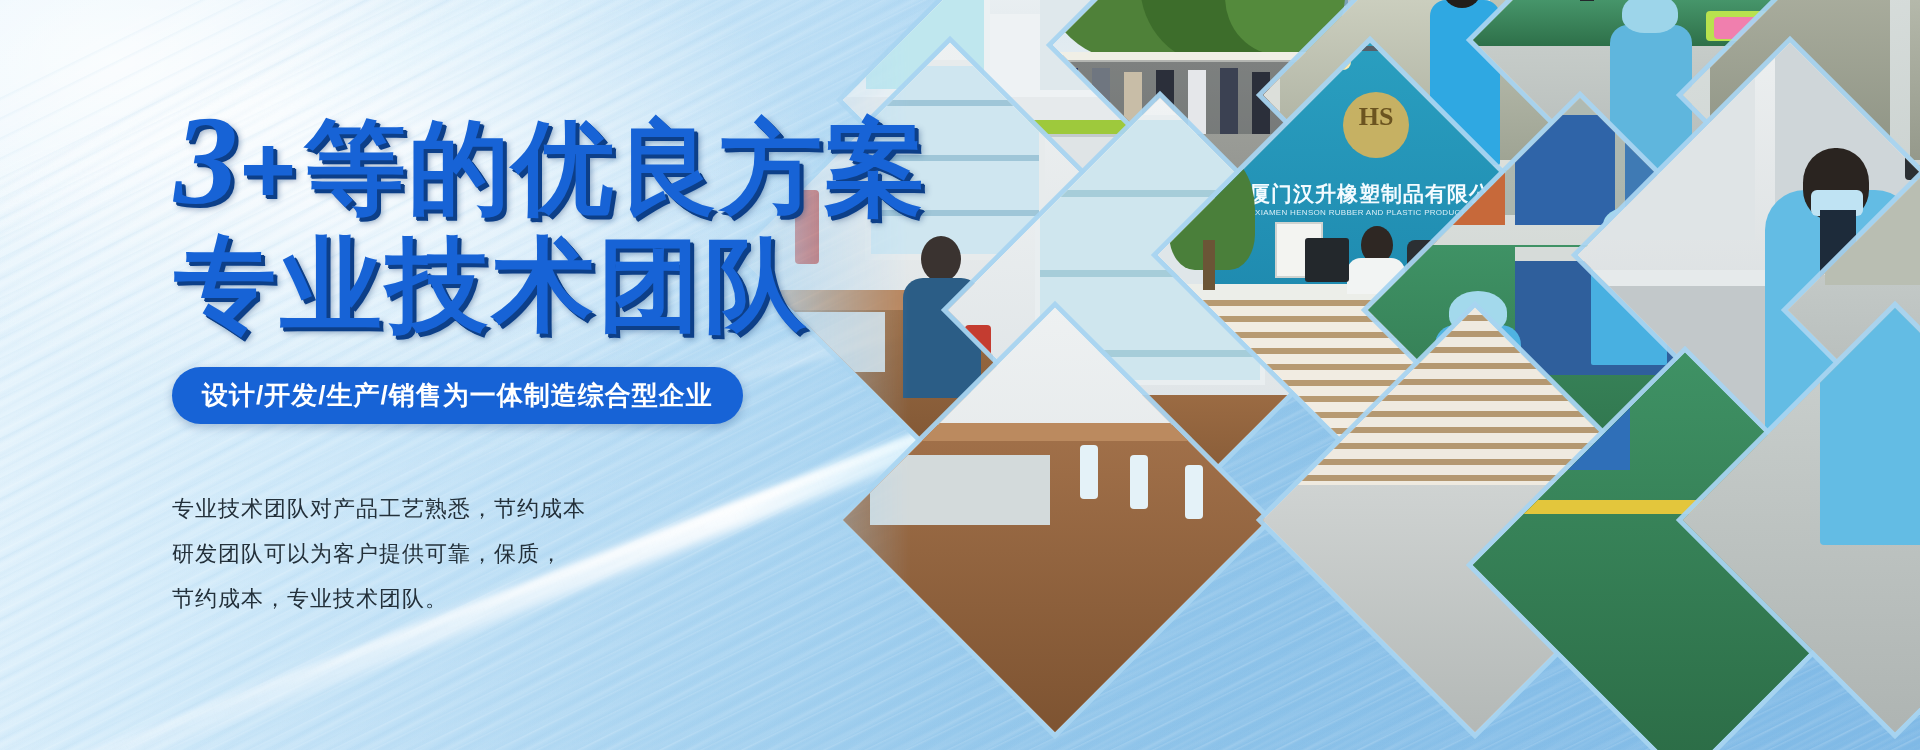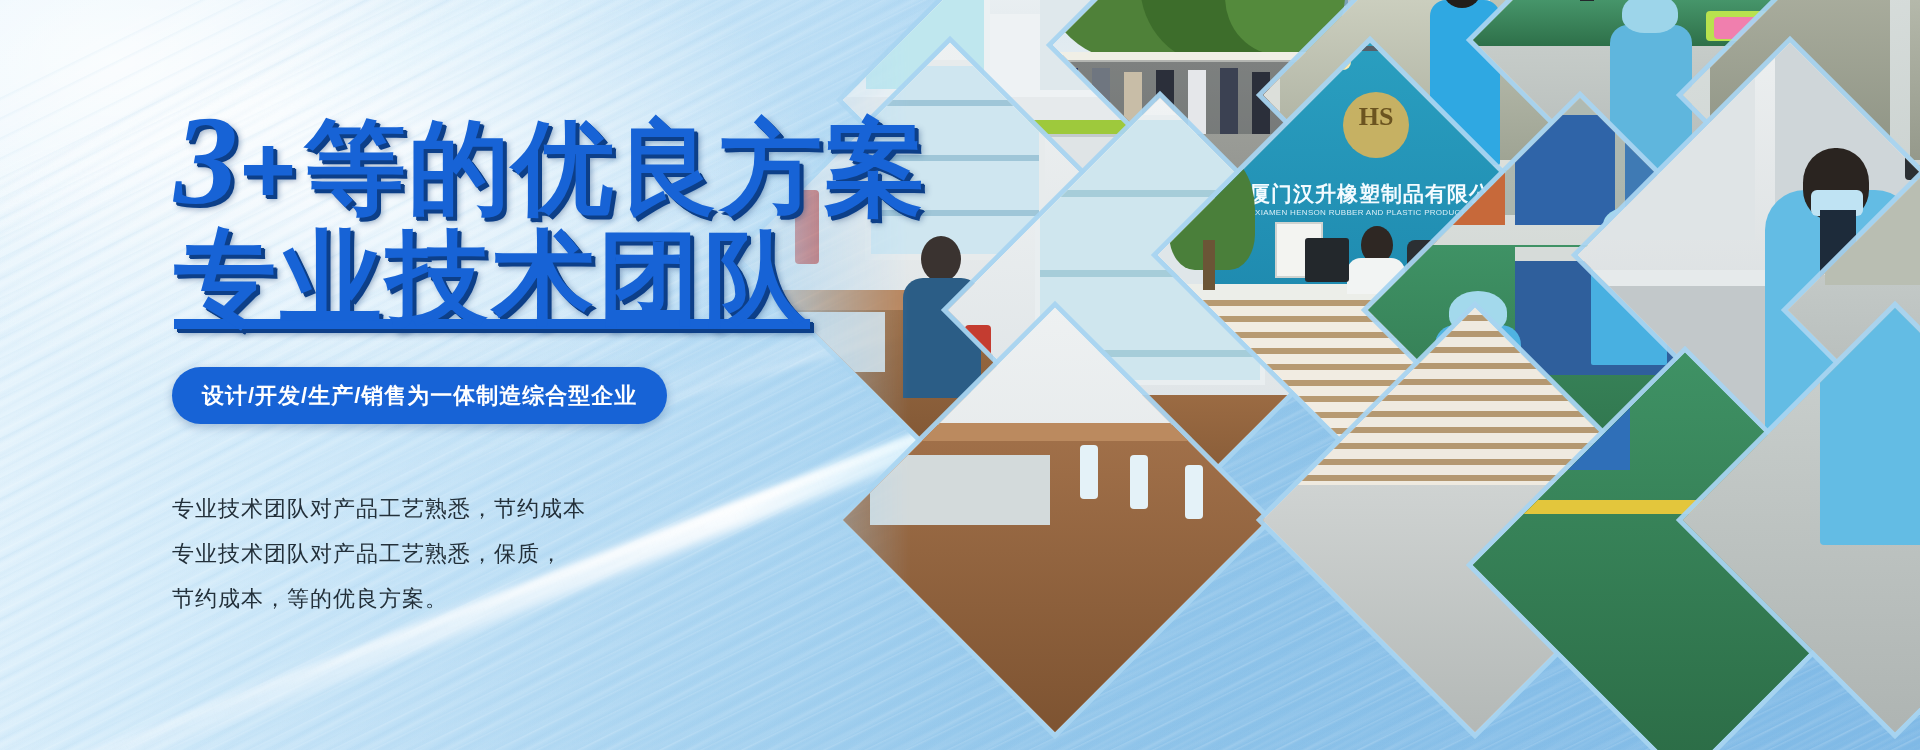--- a/index.html
+++ b/index.html
@@ -153,31 +153,31 @@
     font-size:128px;
     letter-spacing:-2px;
     padding-right:4px;
     font-family:"Liberation Serif","DejaVu Serif",serif;
     font-weight:bold;
   }
   .headline .plus{
     font-size:96px;font-weight:bold;
     padding:0 6px 0 0;
   }
-  .headline .l2{display:block;margin-top:0;letter-spacing:4px;text-decoration:underline;}
+  .headline .l2{display:block;margin-top:7px;letter-spacing:4px;}
 
   .pill{
     position:absolute;left:172px;top:367px;
     height:57px;
     padding:0 30px;
     display:flex;align-items:center;
     background:#1763d6;
     border-radius:30px;
     color:#ffffff;
-    font-size:22px;
+    font-size:26px;
     font-weight:bold;
     letter-spacing:1px;
     white-space:nowrap;
     box-shadow:0 3px 10px rgba(12,55,120,.28);
   }
 
   .para{
     position:absolute;left:172px;top:486px;
     color:#23303a;
     font-size:22px;
@@ -525,18 +525,18 @@
       <span class="num">3</span><span class="plus">+</span><span>等的优良方案</span>
       <span class="l2">专业技术团队</span>
     </div>
 
     <div class="pill">
       <span>设计/开发/生产/销售为一体制造综合型企业</span>
     </div>
 
     <div class="para">
       <div>专业技术团队对产品工艺熟悉，节约成本</div>
-      <div>专业技术团队对产品工艺熟悉，保质，</div>
-      <div>节约成本，等的优良方案。</div>
+      <div>研发团队可以为客户提供可靠，保质，</div>
+      <div>节约成本，专业技术团队。</div>
     </div>
 
   </div>
 </div>
 
 </body></html>

